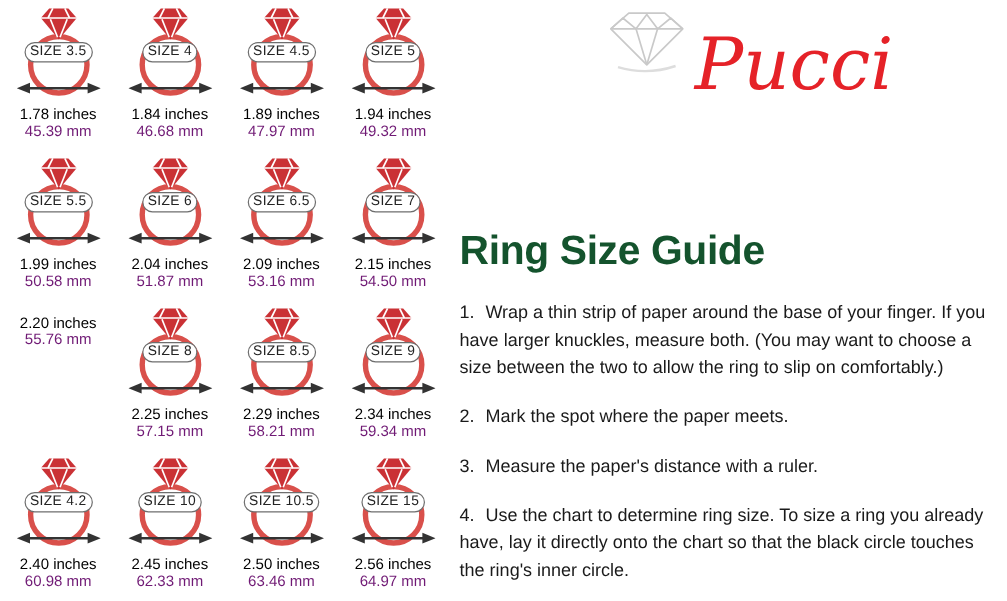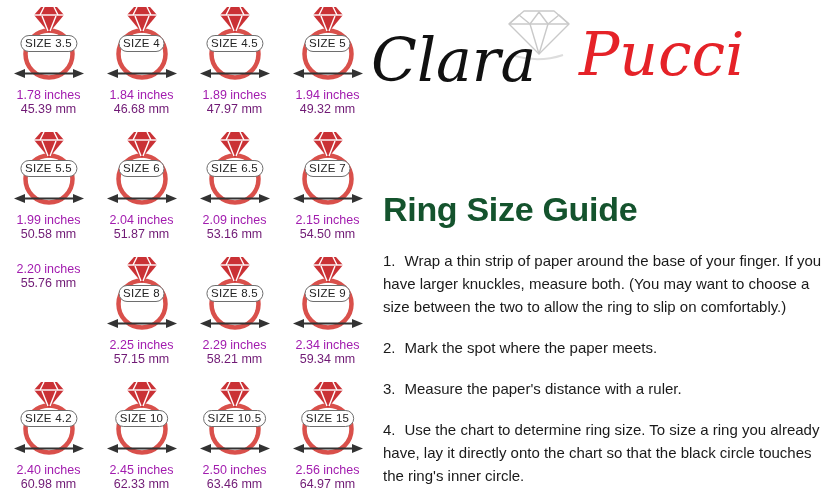--- a/index.html
+++ b/index.html
@@ -24,21 +24,21 @@
   .cell{width:93px; text-align:center; position:relative;}
   .icon-wrap{position:relative; width:90px; height:76px; margin:0 auto;}
   .ring-svg{position:absolute; left:0; top:0;}
   .pill{
     position:absolute; top:30px; left:50%; transform:translateX(-50%);
     background:#ffffff; border:1px solid #6e6e6e; border-radius:9px;
     padding:0 4px; font-size:11.5px; line-height:15px; color:#232323;
     white-space:nowrap; letter-spacing:.3px;
   }
   .arrow-svg{position:absolute; left:50%; transform:translateX(-50%); top:62px;}
-  .inches{margin-top:7px; font-size:12.5px; line-height:14px; color:#a21caf;}
+  .inches{margin-top:7px; font-size:12.5px; line-height:14px; color:#000000;}
   .mm{font-size:12.5px; line-height:14px; color:#701a75;}
 
   
   .right{position:absolute; left:383px; top:0; width:452px; height:501px;}
   .logo{position:absolute; left:-12px; top:14px; width:400px; height:90px;
         font-family:"DejaVu Serif", serif; font-style:italic;}
   .logo-diamond{position:absolute; left:132px; top:-6px;}
   .brand-word{position:absolute; font-size:60px; line-height:80px; font-weight:400;}
   .brand-first{left:0; top:6px; color:var(--brand-black);}
   .brand-second{left:208px; top:0; color:var(--brand-red);}
@@ -488,21 +488,20 @@
       <svg class="logo-diamond" width="72" height="58" viewBox="0 0 72 58">
         <g fill="none" stroke="var(--logo-diamond)" stroke-width="1.4" stroke-linejoin="round">
           <polygon points="6,16 21,3 51,3 66,16 36,46"></polygon>
           <line x1="6" y1="16" x2="66" y2="16"></line>
           <polyline points="6,16 16,7 27,16 36,4 45,16 56,7 66,16"></polyline>
           <line x1="27" y1="16" x2="36" y2="46"></line>
           <line x1="45" y1="16" x2="36" y2="46"></line>
         </g>
         <path d="M12,48 Q36,55 60,47" fill="none" stroke="#dddddd" stroke-width="2"></path>
       </svg>
-      <span class="brand-word brand-first">Clara</span>
       <span class="brand-word brand-second">Pucci</span>
     </div>
 
     <div class="guide-title">Ring Size Guide</div>
 
     <div class="steps" id="steps">
       <p class="step">
         <span class="num">1.</span><span class="txt">Wrap a thin strip of paper around the base of your finger. If you have larger knuckles, measure both. (You may want to choose a size between the two to allow the ring to slip on comfortably.)</span>
       </p>
 

